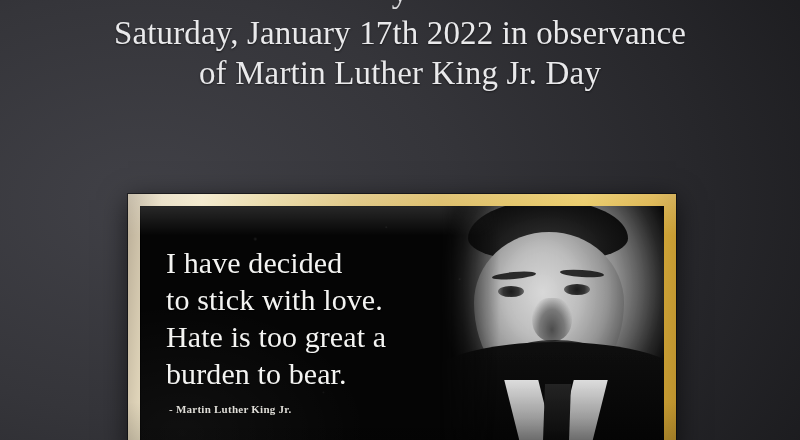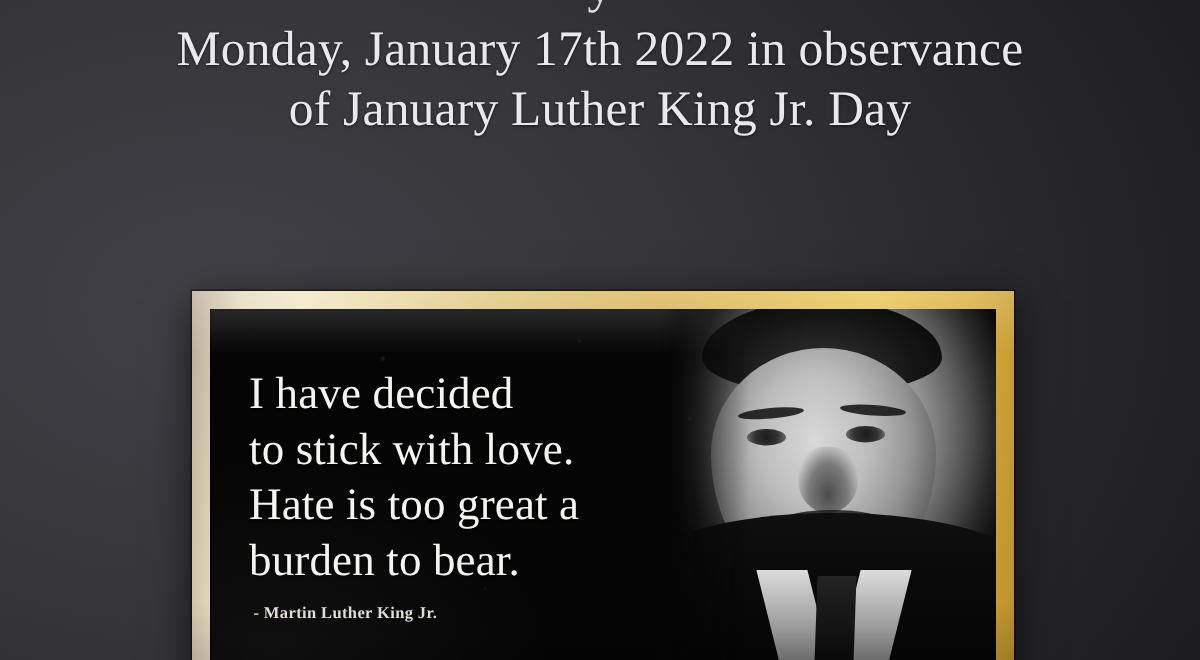--- a/index.html
+++ b/index.html
@@ -251,22 +251,22 @@
   }
 </style>
 </head>
 <body>
 
 <div id="stage">
 
   <div class="cropped-line">y</div>
 
   <div class="headline">
-    <span class="hl-line">Monday, January 17th 2022 in observance</span>
-    <span class="hl-line">of January Luther King Jr. Day</span>
+    <span class="hl-line">Saturday, January 17th 2022 in observance</span>
+    <span class="hl-line">of Martin Luther King Jr. Day</span>
   </div>
 
   <div class="poster-frame">
     <div class="poster-inner">
 
       <div class="portrait">
         <div class="p-hair"></div>
         <div class="p-face"></div>
         <div class="p-brow-l"></div>
         <div class="p-brow-r"></div>

